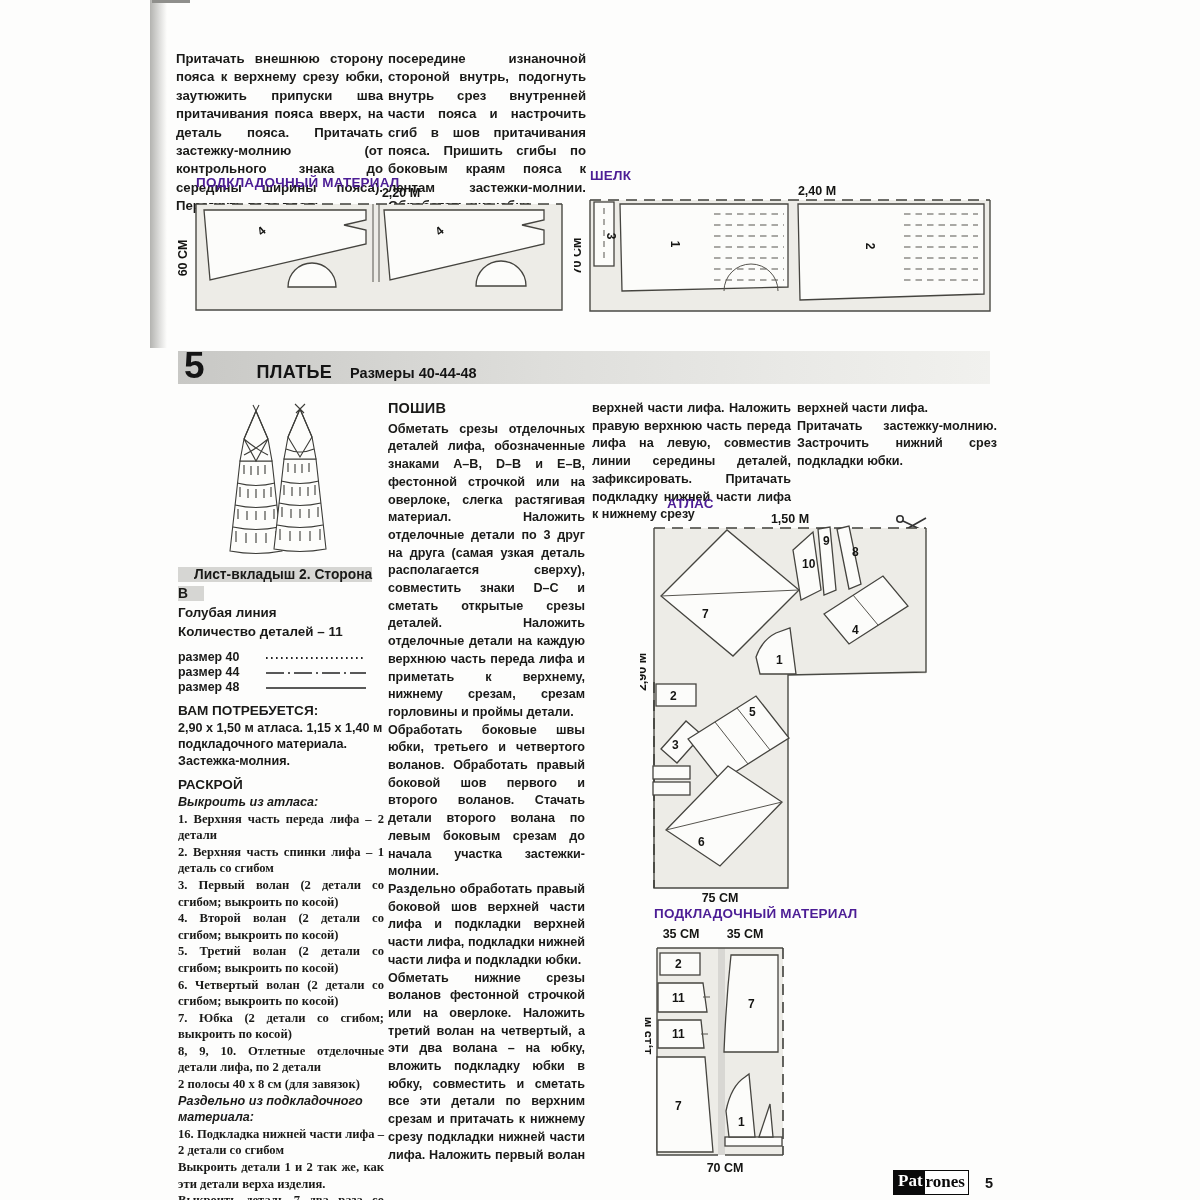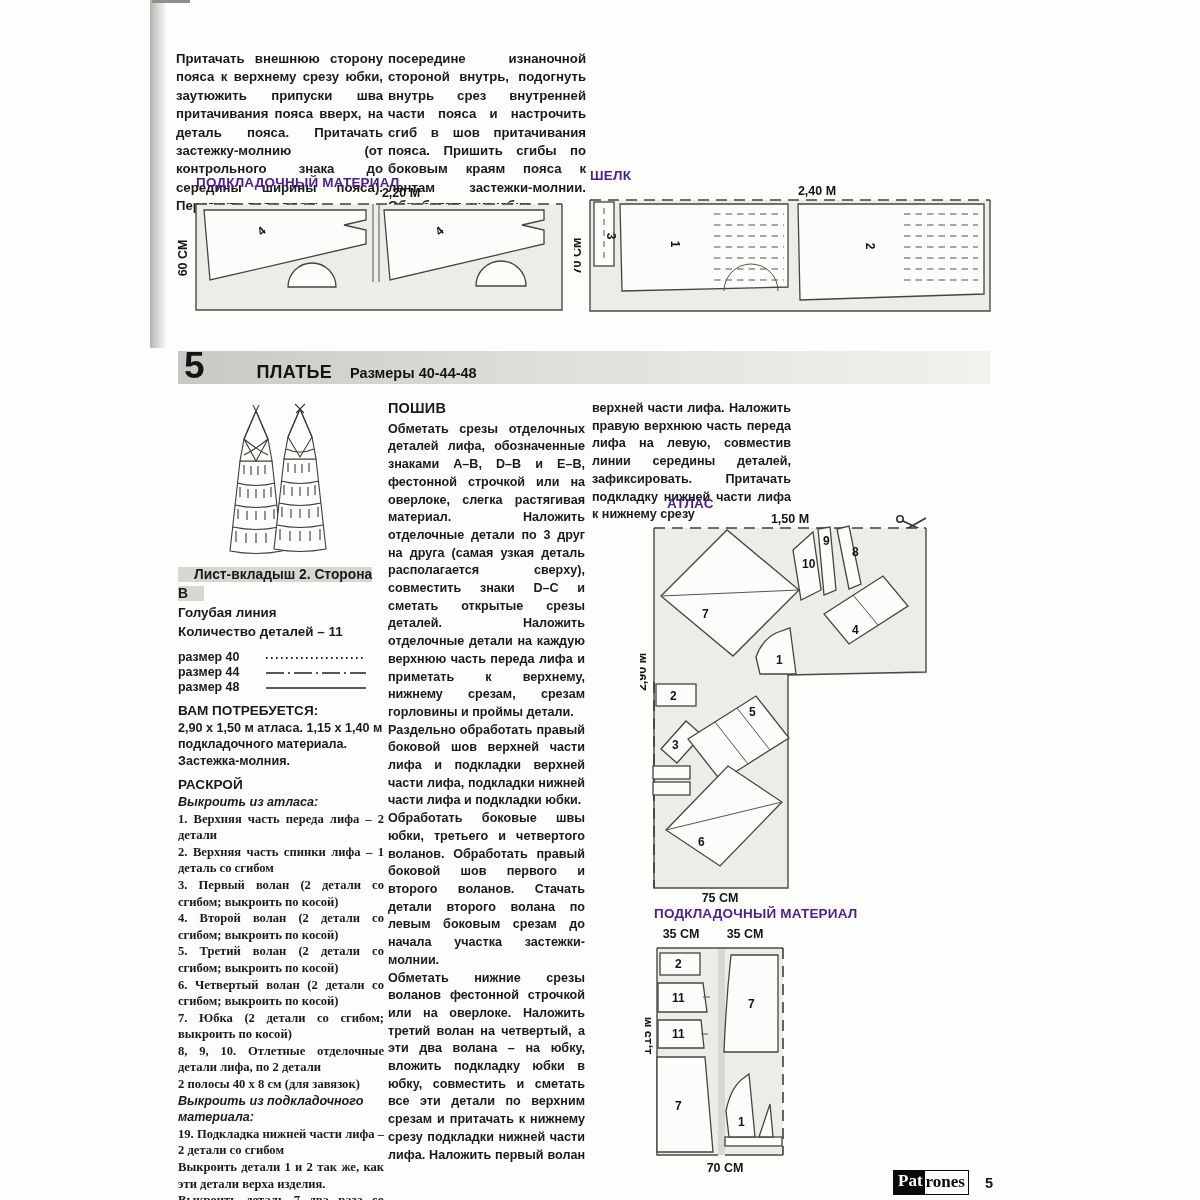--- a/index.html
+++ b/index.html
@@ -173,37 +173,41 @@
     <div class="ital">Выкроить из атласа:</div>
     <div class="cut-item"><b class="num">1.</b> <span>Верхняя часть переда лифа – 2 детали</span></div>
     <div class="cut-item"><b class="num">2.</b> <span>Верхняя часть спинки лифа – 1 деталь со сгибом</span></div>
     <div class="cut-item"><b class="num">3.</b> <span>Первый волан (2 детали со сгибом; выкроить по косой)</span></div>
     <div class="cut-item"><b class="num">4.</b> <span>Второй волан (2 детали со сгибом; выкроить по косой)</span></div>
     <div class="cut-item"><b class="num">5.</b> <span>Третий волан (2 детали со сгибом; выкроить по косой)</span></div>
     <div class="cut-item"><b class="num">6.</b> <span>Четвертый волан (2 детали со сгибом; выкроить по косой)</span></div>
     <div class="cut-item"><b class="num">7.</b> <span>Юбка (2 детали со сгибом; выкроить по косой)</span></div>
     <div class="cut-item"><b class="num">8, 9, 10.</b> <span>Отлетные отделочные детали лифа, по 2 детали</span></div>
     <div class="cut-item"><b class="num">2 полосы 40 x 8 см</b> <span>(для завязок)</span></div>
-    <div class="ital">Выкроить из подкладочного материала:</div>
-    <div class="cut-item"><b class="num">19.</b> <span>Подкладка нижней части лифа – 2 детали со сгибом</span></div>
+    <div class="ital">Раздельно из подкладочного материала:</div>
+    <div class="cut-item"><b class="num">16.</b> <span>Подкладка нижней части лифа – 2 детали со сгибом</span></div>
     <div class="cut-item">Выкроить детали 1 и 2 так же, как эти детали верха изделия.</div>
     <div class="cut-item">Выкроить деталь 7 два раза со сгибом по направлению долевой нити.</div>
   </div>
 
   <div class="abs sew body-text" style="left:388px;top:400px;width:197px;height:766px;">
     <div class="sew-title">ПОШИВ</div>
     <p>Обметать срезы отделочных деталей лифа, обозначенные знаками А–В, D–В и Е–В, фестонной строчкой или на оверлоке, слегка растягивая материал. Наложить отделочные детали по 3 друг на друга (самая узкая деталь располагается сверху), совместить знаки D–С и сметать открытые срезы деталей. Наложить отделочные детали на каждую верхнюю часть переда лифа и приметать к верхнему, нижнему срезам, срезам горловины и проймы детали.</p>
+    <p>Обработать боковые швы юбки, третьего и четвертого воланов. Обработать правый боковой шов первого и второго воланов. Стачать детали второго волана по левым боковым срезам до начала участка застежки-молнии.</p>
     <p>Раздельно обработать правый боковой шов верхней части лифа и подкладки верхней части лифа, подкладки нижней части лифа и подкладки юбки.</p>
-    <p>Обработать боковые швы юбки, третьего и четвертого воланов. Обработать правый боковой шов первого и второго воланов. Стачать детали второго волана по левым боковым срезам до начала участка застежки-молнии.</p>
     <p>Обметать нижние срезы воланов фестонной строчкой или на оверлоке. Наложить третий волан на четвертый, а эти два волана – на юбку, вложить подкладку юбки в юбку, совместить и сметать все эти детали по верхним срезам и притачать к нижнему срезу подкладки нижней части лифа. Наложить первый волан на второй и наложить эти воланы на подкладку нижней части лифа; сметать детали по верхним срезам.</p>
 
   </div>
 
   <div class="abs body-text" style="left:592px;top:400px;width:199px;">верхней части лифа. Наложить правую верхнюю часть переда лифа на левую, совместив линии середины деталей, зафиксировать. Притачать подкладку нижней части лифа к нижнему срезу</div>
 
+  <div class="abs body-text" style="left:797px;top:400px;width:200px;">
+    <p style="margin:0;">верхней части лифа.</p>
+    <p style="margin:0;">Притачать застежку-молнию. Застрочить нижний срез подкладки юбки.</p>
+  </div>
 
   <div class="abs diagram-title" style="left:655px;top:496px;margin-left:12px;">АТЛАС</div>
   <svg class="abs" style="left:640px;top:512px;" width="302" height="392" viewBox="0 0 302 392">
     <text class="dim" x="150" y="11" text-anchor="middle">1,50 М</text>
     <g stroke="#333" stroke-width="1.6" fill="none">
       <path d="M263,9 L286,20 M263,19 L286,6"></path>
       <circle cx="260" cy="7" r="3.2"></circle>
       <circle cx="260" cy="21" r="3.2"></circle>
     </g>
     <rect class="fabric" x="14" y="16" width="272" height="146"></rect>

